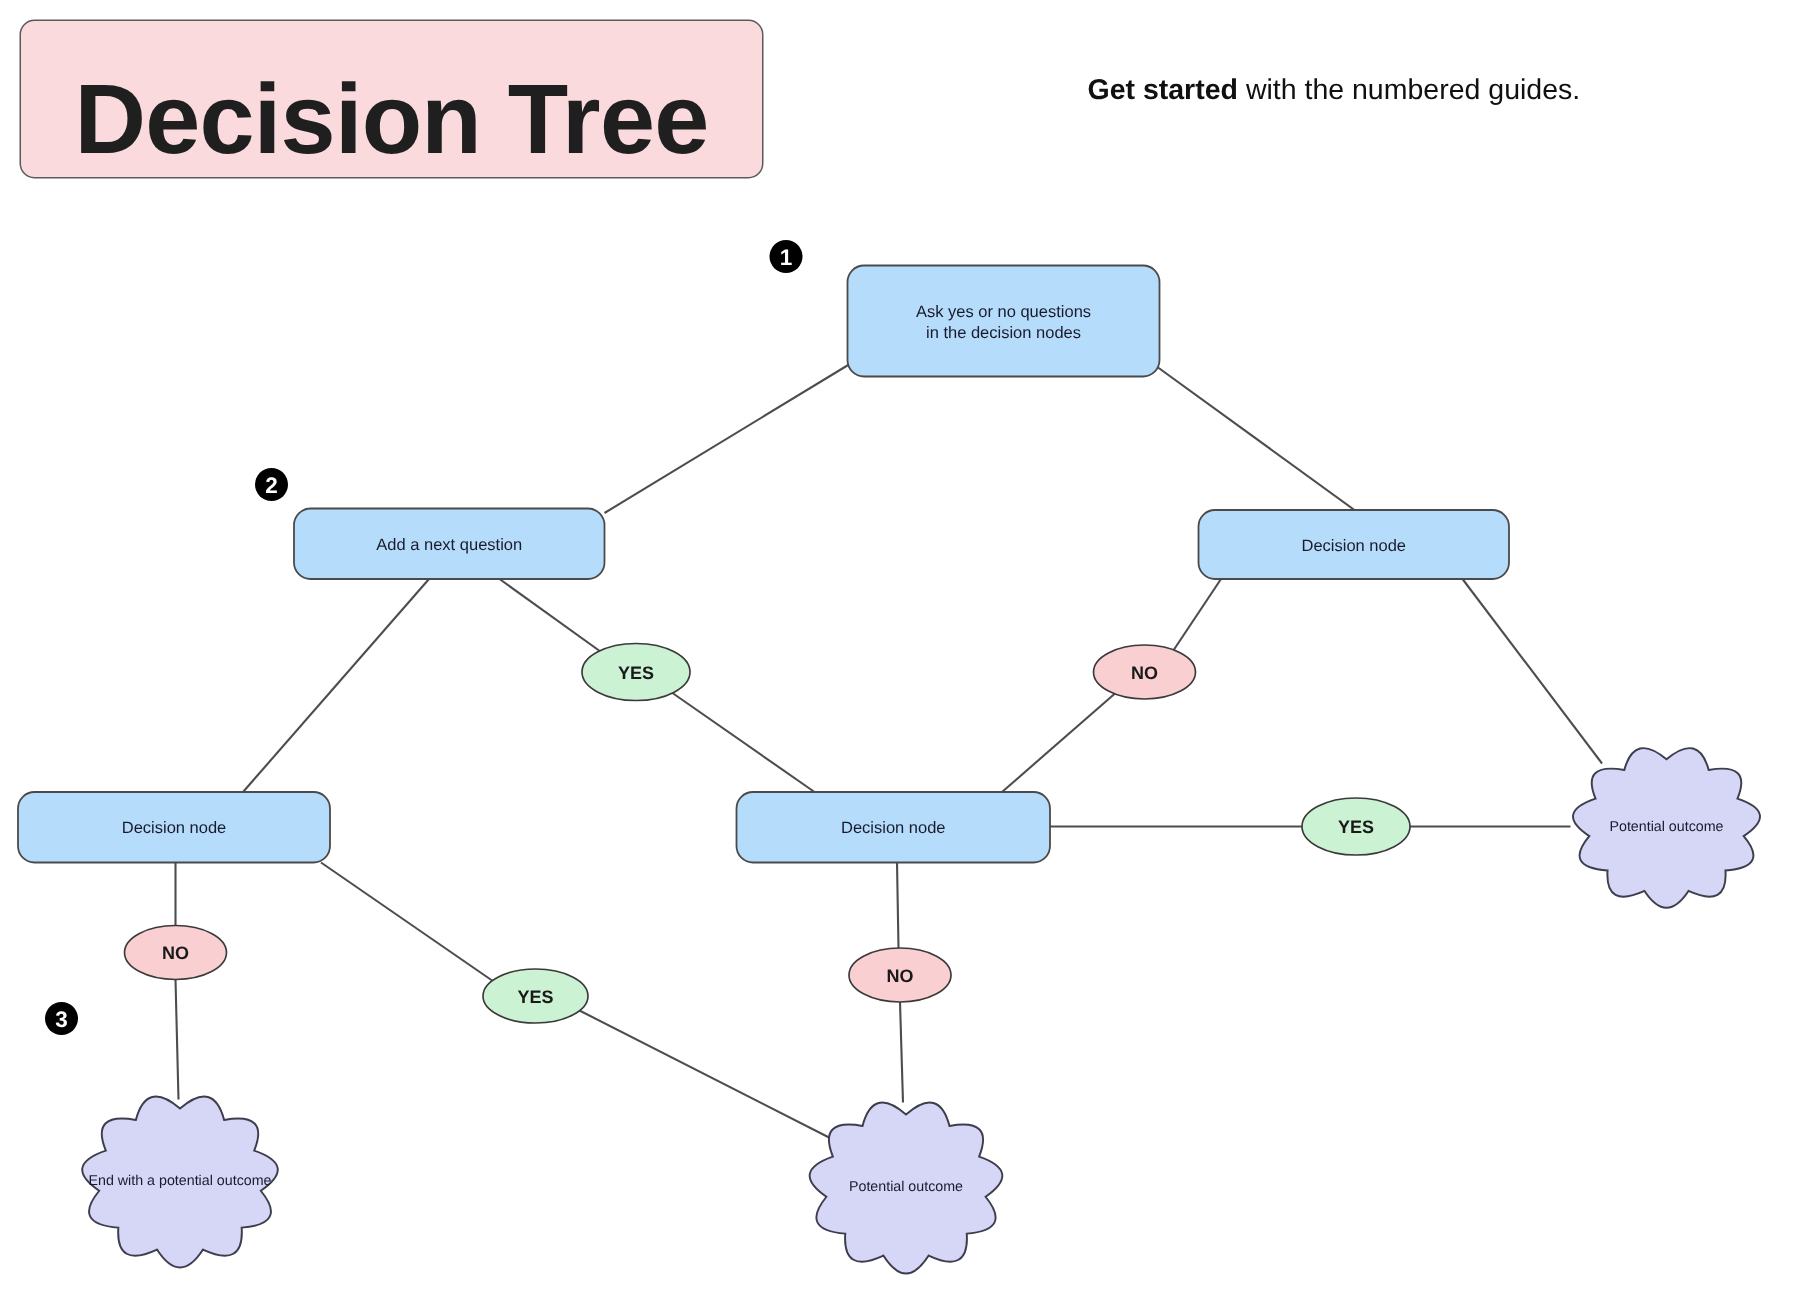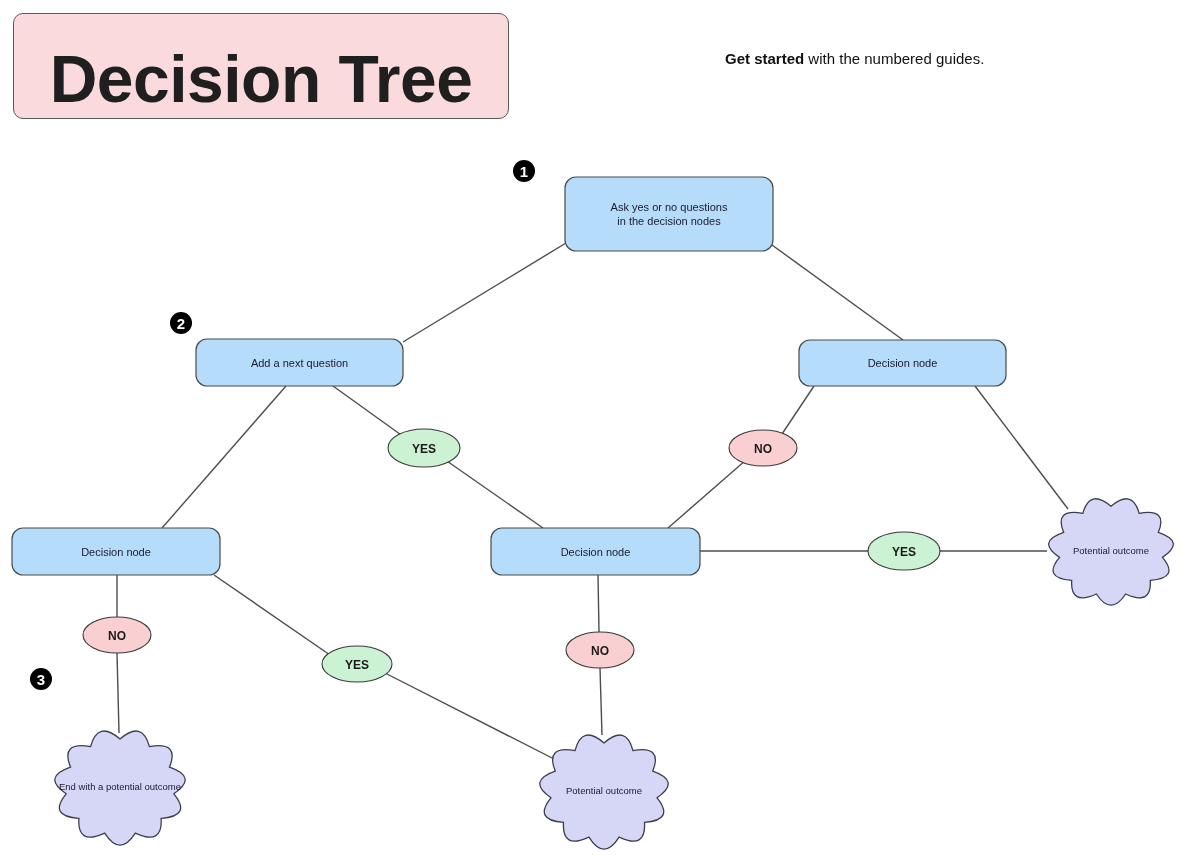--- a/index.html
+++ b/index.html
@@ -43,21 +43,21 @@
     letter-spacing: -0.5px;
     line-height: 1;
     white-space: nowrap;
     margin-top: 25px;
   }
   
   .subtitle {
     position: absolute;
     left: 725px;
     top: 50px;
-    font-size: 15px;
+    font-size: 19px;
     color: #101010;
     white-space: nowrap;
     line-height: 1.2;
   }
   .subtitle .bold { font-weight: bold; }
 
   
   .node-label {
     font-family: "Liberation Sans", sans-serif;
     font-size: 11px;

